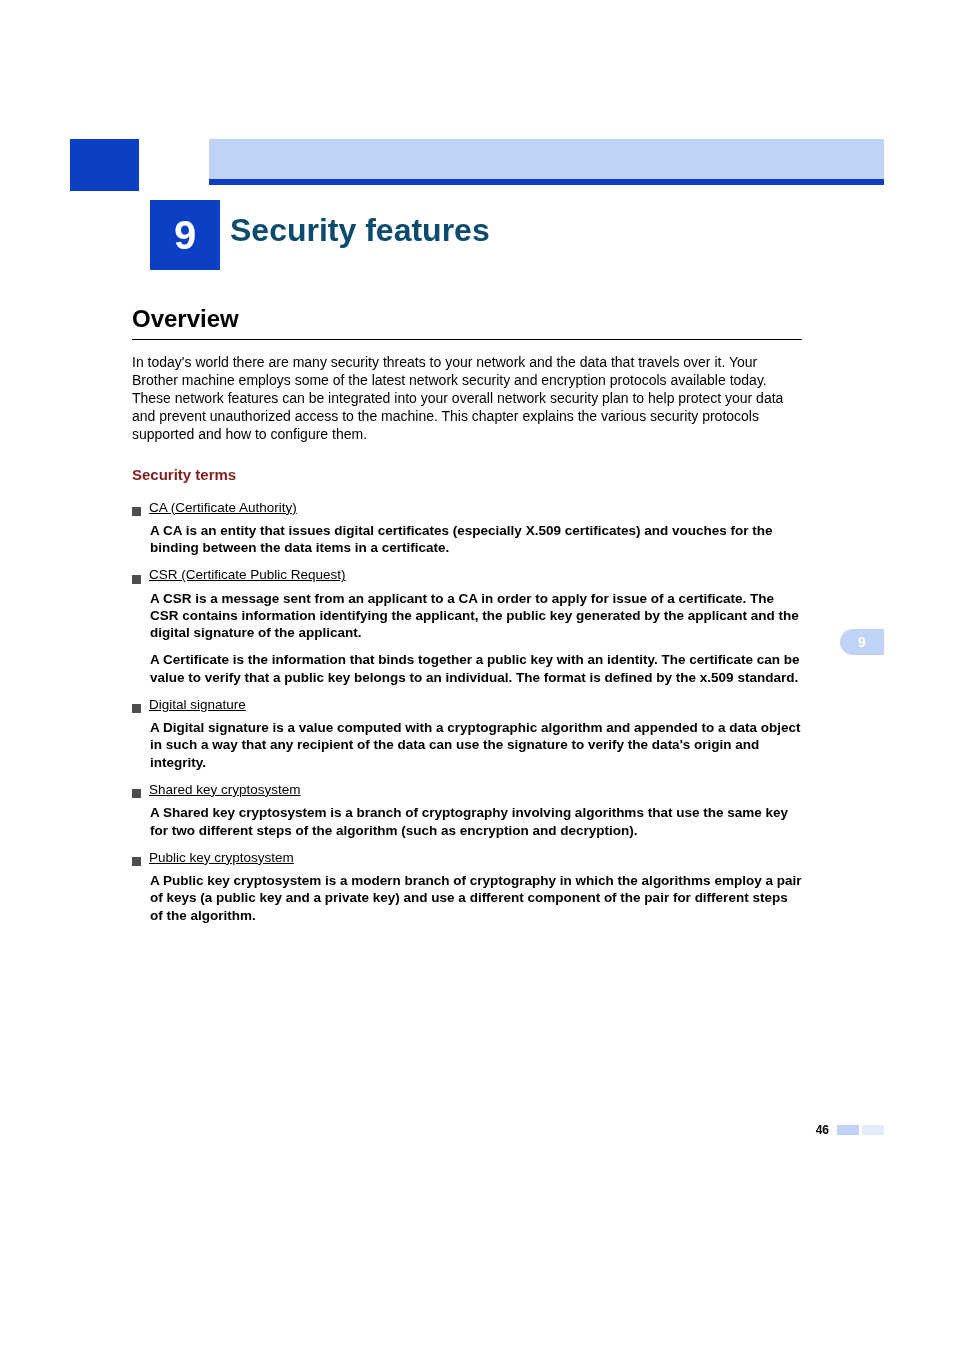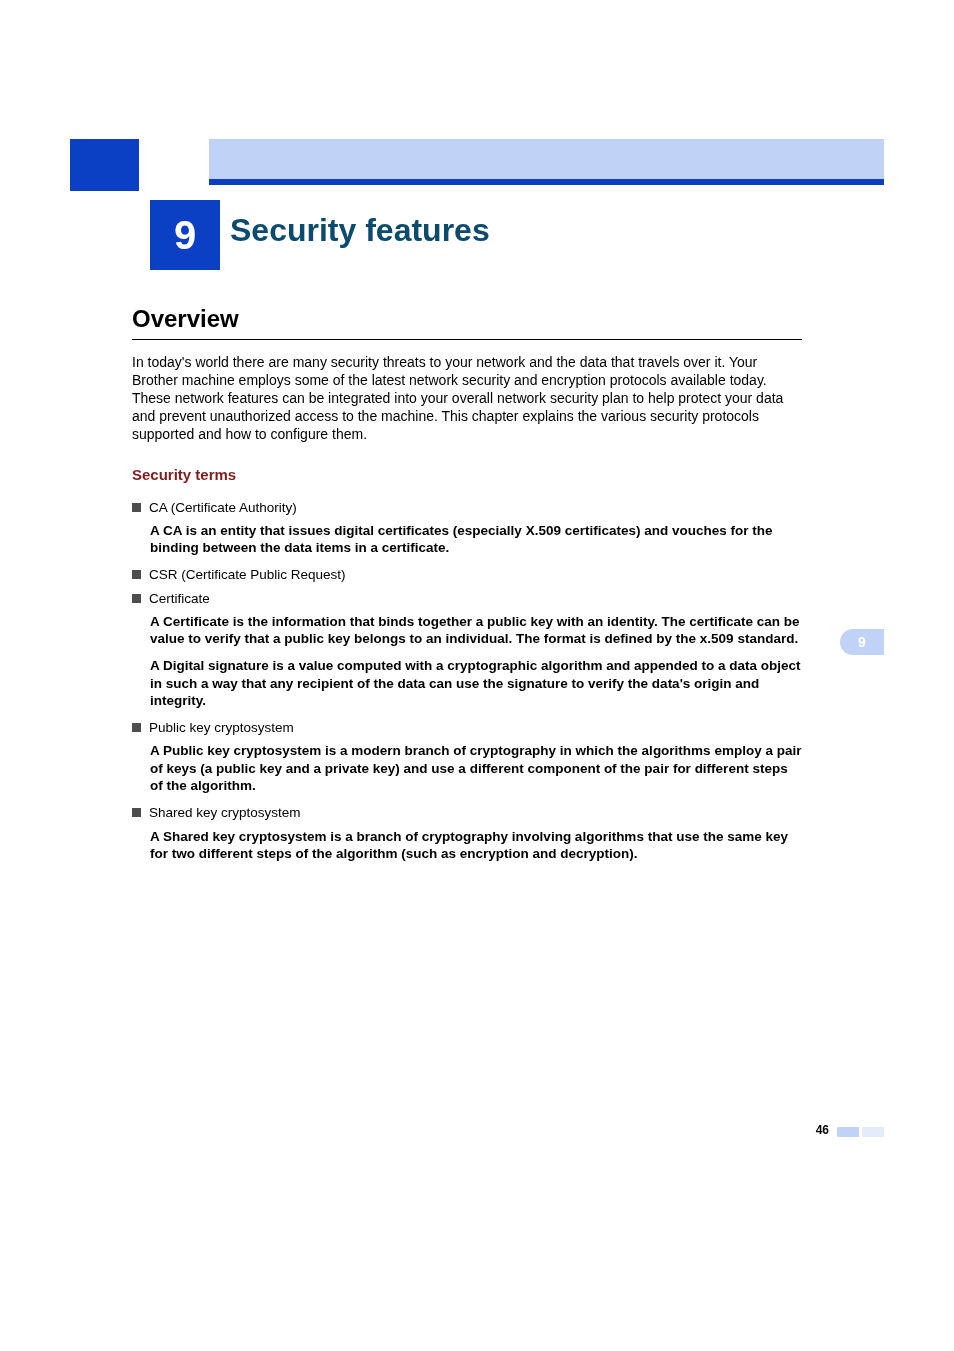--- a/index.html
+++ b/index.html
@@ -9,26 +9,26 @@
   .header-dark  { position: absolute; left: 139px; right: 0; top: 40px; height: 6px; background: #0d3ebd; }
   .left-blue-vert { position: absolute; left: 70px; top: 139px; width: 69px; height: 52px; background: #0b3fc4; }
   .chapter-box { position: absolute; left: 150px; top: 200px; width: 70px; height: 70px; background: #0b3fc4; color: #fff; font-size: 40px; font-weight: bold; display: flex; align-items: center; justify-content: center; }
   .chapter-title { position: absolute; left: 230px; top: 212px; font-size: 32px; font-weight: bold; color: #0c4a6e; }
   .content { position: absolute; left: 132px; top: 295px; width: 670px; }
   .h1 { font-size: 24px; font-weight: bold; margin-top: 10px; margin-bottom: 6px; }
   .h1-rule { height: 1px; background: #000; width: 100%; margin-bottom: 14px; }
   .body-p { font-size: 14px; line-height: 1.28; margin-bottom: 22px; }
   .h2 { font-size: 15px; font-weight: bold; color: #7f1d1d; margin-top: 8px; margin-bottom: 16px; }
   .term-item { margin-bottom: 4px; }
-  .term-head { font-size: 13.5px; line-height: 1.28; display: flex; align-items: flex-start; margin-bottom: 6px; }
+  .term-head { font-size: 13.5px; line-height: 1.28; display: flex; align-items: flex-end; margin-bottom: 6px; text-decoration: underline; }
   .bullet { width: 9px; height: 9px; background: #4d4d4d; margin-right: 8px; margin-top: 4px; flex: 0 0 auto; }
   .term-title { flex: 1; }
   .term-desc { font-size: 13.5px; line-height: 1.28; margin-left: 18px; margin-bottom: 10px; font-weight: bold; }
   .side-tab { position: absolute; right: 70px; top: 629px; width: 44px; height: 26px; background: #c0d2f6; border-top-left-radius: 13px; border-bottom-left-radius: 13px; display: flex; align-items: center; justify-content: center; color: #fff; font-weight: bold; font-size: 14px; }
-  .page-num-wrap { position: absolute; right: 70px; bottom: 214px; display: flex; align-items: flex-end; }
+  .page-num-wrap { position: absolute; right: 70px; bottom: 214px; display: flex; align-items: center; }
   .page-num { font-size: 12px; font-weight: bold; margin-right: 8px; }
   .page-bar1 { width: 22px; height: 10px; background: #c0d2f6; margin-right: 3px; }
   .page-bar2 { width: 22px; height: 10px; background: #e4ecfb; }
 </style>
 </head>
 <body>
 
 <div class="header-band">
   <div class="header-light"></div>
   <div class="header-dark"></div>
@@ -53,44 +53,45 @@
           <div class="bullet"></div>
           <div class="term-title">CA (Certificate Authority)</div>
         </div>
         <div class="term-desc">A CA is an entity that issues digital certificates (especially X.509 certificates) and vouches for the binding between the data items in a certificate.</div>
       </div>
       <div class="term-item">
         <div class="term-head">
           <div class="bullet"></div>
           <div class="term-title">CSR (Certificate Public Request)</div>
         </div>
+        <div class="term-desc">A CSR is a message sent from an applicant to a CA in order to apply for issue of a certificate. The CSR contains information identifying the applicant, the public key generated by the applicant and the digital signature of the applicant.</div>
+      </div>
+      <div class="term-item">
+        <div class="term-desc">A Certificate is the information that binds together a public key with an identity. The certificate can be value to verify that a public key belongs to an individual. The format is defined by the x.509 standard.</div>
       </div>
       <div class="term-item">
         <div class="term-head">
           <div class="bullet"></div>
-          <div class="term-title">Certificate</div>
+          <div class="term-title">Digital signature</div>
         </div>
-        <div class="term-desc">A Certificate is the information that binds together a public key with an identity. The certificate can be value to verify that a public key belongs to an individual. The format is defined by the x.509 standard.</div>
+        <div class="term-desc">A Digital signature is a value computed with a cryptographic algorithm and appended to a data object in such a way that any recipient of the data can use the signature to verify the data's origin and integrity.</div>
       </div>
       <div class="term-item">
-        <div class="term-desc">A Digital signature is a value computed with a cryptographic algorithm and appended to a data object in such a way that any recipient of the data can use the signature to verify the data's origin and integrity.</div>
+        <div class="term-head">
+          <div class="bullet"></div>
+          <div class="term-title">Shared key cryptosystem</div>
+        </div>
+        <div class="term-desc">A Shared key cryptosystem is a branch of cryptography involving algorithms that use the same key for two different steps of the algorithm (such as encryption and decryption).</div>
       </div>
       <div class="term-item">
         <div class="term-head">
           <div class="bullet"></div>
           <div class="term-title">Public key cryptosystem</div>
         </div>
         <div class="term-desc">A Public key cryptosystem is a modern branch of cryptography in which the algorithms employ a pair of keys (a public key and a private key) and use a different component of the pair for different steps of the algorithm.</div>
-      </div>
-      <div class="term-item">
-        <div class="term-head">
-          <div class="bullet"></div>
-          <div class="term-title">Shared key cryptosystem</div>
-        </div>
-        <div class="term-desc">A Shared key cryptosystem is a branch of cryptography involving algorithms that use the same key for two different steps of the algorithm (such as encryption and decryption).</div>
       </div>
     </div>
 </div>
 
 <div class="side-tab">
   <span>9</span>
 </div>
 
 <div class="page-num-wrap">
   <span class="page-num">46</span>

